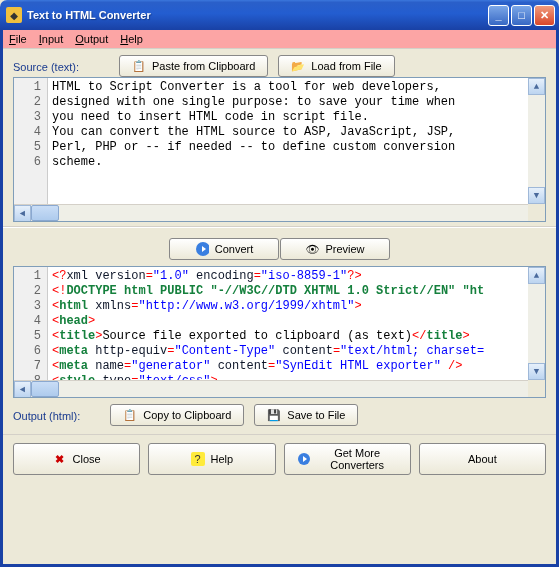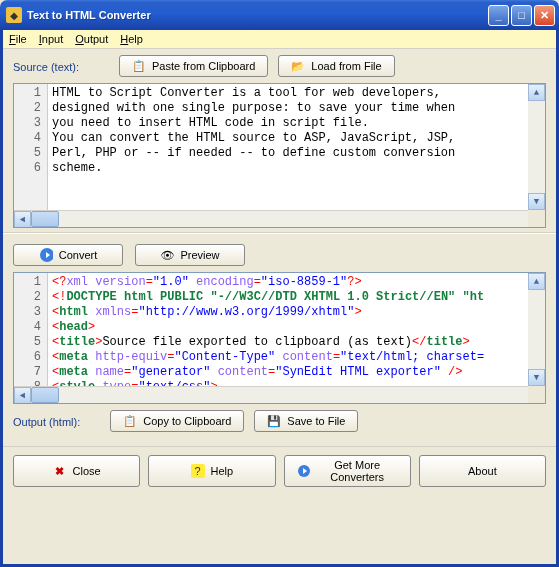--- a/index.html
+++ b/index.html
@@ -36,33 +36,33 @@
   border: 1px solid #fff;
   display: flex; align-items: center; justify-content: center;
   font-weight: bold;
   color: white;
   font-size: 11px;
 }
 .win-min, .win-max { background: linear-gradient(to bottom, #7ba7e8, #3868c4); }
 .win-close { background: linear-gradient(to bottom, #f09c7e, #d9462a); }
 .outer-frame { border: 3px solid #1941a5; border-top: none; height: 537px; background:#ece9d8; }
 .menubar {
-  background: #fef9c3;
+  background: #fca5a5;
   padding: 3px 6px;
   display: flex; gap: 12px;
   border-bottom: 1px solid #d4d0c8;
 }
 .menubar span { cursor: default; }
 .menubar span u { text-decoration: underline; }
 .content { padding: 6px 10px 8px; }
 .section-label {
   color: #1a3b8f;
   padding: 6px 0 4px;
 }
-.btn-row { display: flex; align-items: center; gap: 10px; margin-bottom: 6px;}
+.btn-row { display: flex; align-items: center; gap: 10px; }
 .btn {
   background: linear-gradient(to bottom, #fff, #ece9d8);
   border: 1px solid #888;
   border-radius: 3px;
   padding: 3px 12px;
   font-size: 11px;
   font-family: Tahoma, sans-serif;
   display: inline-flex;
   align-items: center;
   gap: 6px;
@@ -110,30 +110,30 @@
   border: 1px solid #9fb8d8;
   display:flex; align-items:center; justify-content:center;
   font-size: 9px; color:#4a6a9c;
 }
 .hscroll .track { flex: 1; background:#efefe7; position:relative;}
 .hscroll .thumb { position:absolute; left:0; top:0; height:100%; width:28px; background: linear-gradient(to bottom, #c9ddf6, #aecbed); border:1px solid #8aa8d0; border-radius:2px;}
 .vscroll { position:absolute; right:0; top:0; bottom:17px; width:17px; background:#efefe7; display:flex; flex-direction:column;}
 .vscroll .track { flex:1; }
 .corner { width:17px; height:17px; background:#ece9d8; position:absolute; right:0; bottom:0;}
 .separator { height: 2px; background: #d4d0c8; border-bottom:1px solid #fff; margin: 4px -10px; }
-.action-row { display: flex; gap: 12px; padding: 6px 0;}
+.action-row { display: flex; gap: 1px; padding: 6px 0; justify-content: center;}
 .bottom-row {
   display:flex; gap:8px; padding: 8px 10px;
   background:#ece9d8; justify-content: space-around;
   border-top: 1px solid #d4d0c8;
 }
 .bottom-row .btn { flex:1; justify-content:center; min-height:26px;}
 
 .kw { color: #15803d; font-weight: bold; }
-.attr { color: #8b5cf6; }
+.attr { color: #0f172a; }
 .str { color: #0000ff; }
 .punc { color: #FF0000; }
 .txt { color: #000; }
 </style>
 </head>
 <body>
 
 <div class="titlebar">
   <div class="app-icon">◆</div>
   <div class="title">Text to HTML Converter</div>

